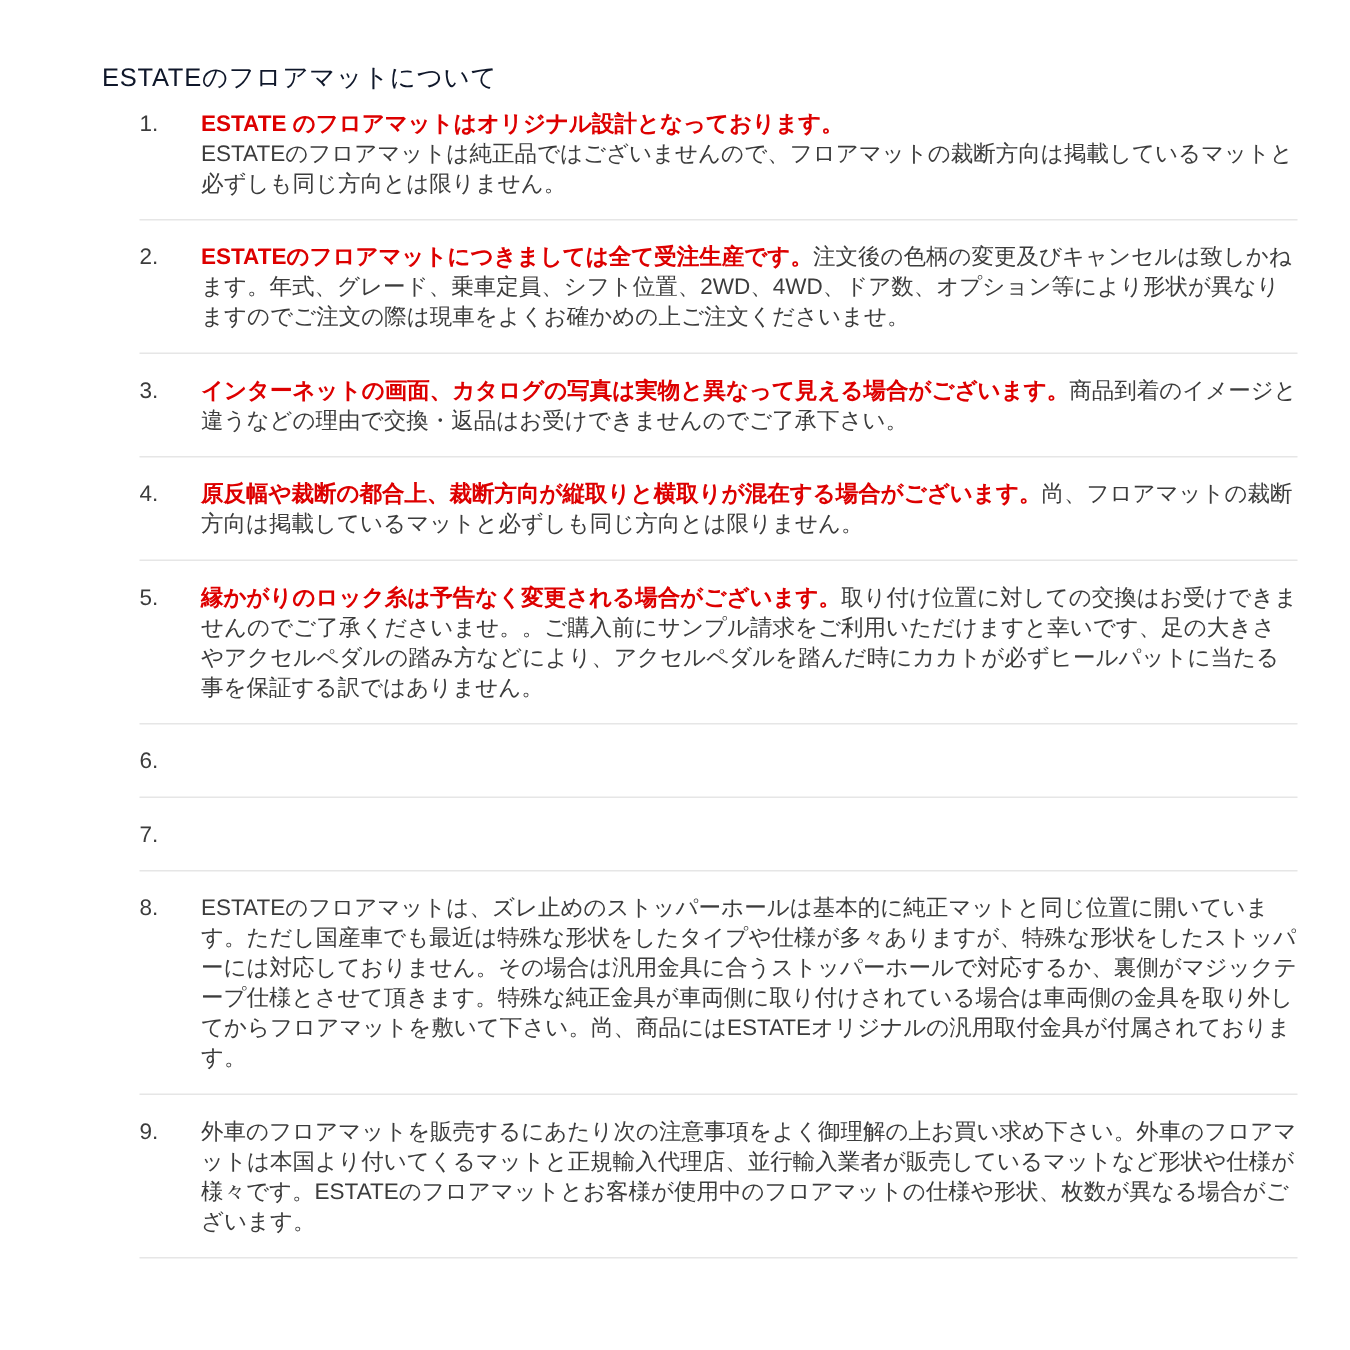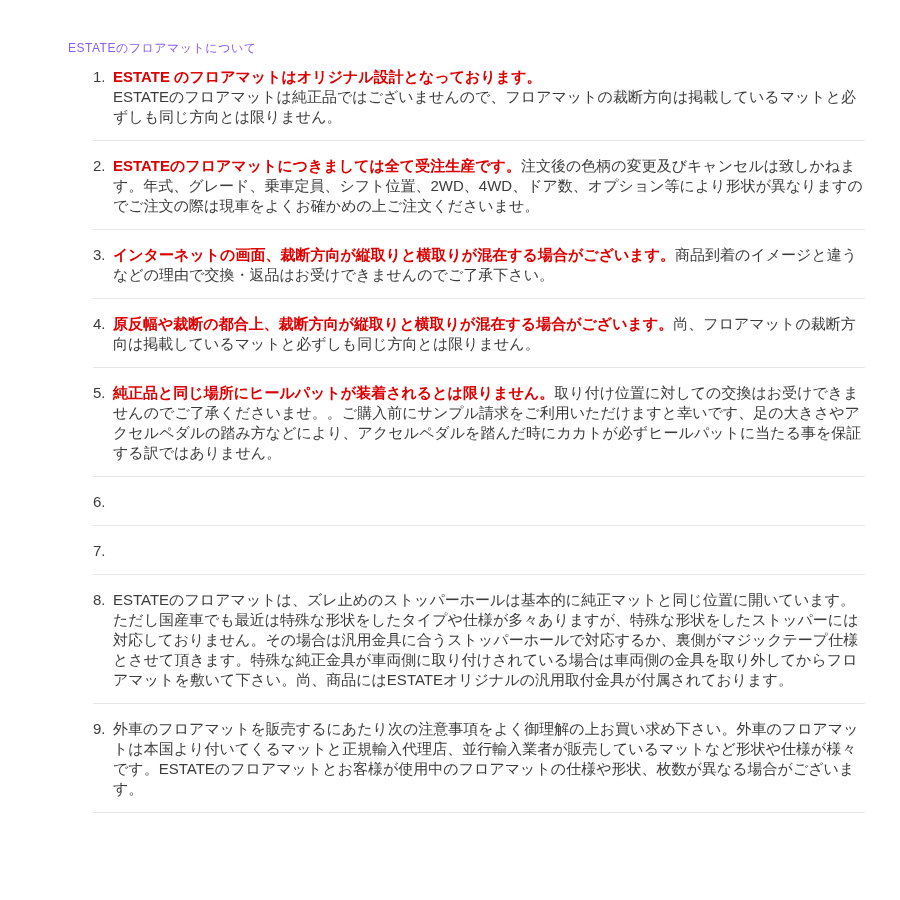--- a/index.html
+++ b/index.html
@@ -11,23 +11,23 @@
   .page {
     width: 900px;
     height: 900px;
     background: #ffffff;
     box-sizing: border-box;
     padding: 40px 30px 0 68px;
     overflow: hidden;
   }
   .title {
     margin: 0 0 10px 0;
-    font-size: 12px;
+    font-size: 17px;
     font-weight: normal;
-    color: #8b5cf6;
+    color: #0f172a;
     letter-spacing: 0.5px;
   }
   .notes {
     margin-left: 25px;
     width: 772px;
   }
   .note {
     display: flex;
     padding: 15px 0 13px 0;
     border-bottom: 1px solid #e6e6e6;
@@ -37,20 +37,21 @@
   }
   .note:first-child { padding-top: 0; }
   .num {
     width: 20px;
     flex-shrink: 0;
     text-align: left;
   }
   .txt {
     flex: 1;
     min-width: 0;
+    margin-left: 21px;
   }
   .red {
     color: #dd0000;
     font-weight: bold;
   }
   .block { display: block; }
 </style>
 </head>
 <body>
 
@@ -65,31 +66,31 @@
       <div class="txt"><span class="red block">ESTATE のフロアマットはオリジナル設計となっております。</span><span>ESTATEのフロアマットは純正品ではございませんので、フロアマットの裁断方向は掲載しているマットと必ずしも同じ方向とは限りません。</span></div>
     </div>
 
     <div class="note">
       <div class="num">2.</div>
       <div class="txt"><span class="red">ESTATEのフロアマットにつきましては全て受注生産です。</span><span>注文後の色柄の変更及びキャンセルは致しかねます。年式、グレード、乗車定員、シフト位置、2WD、4WD、ドア数、オプション等により形状が異なりますのでご注文の際は現車をよくお確かめの上ご注文くださいませ。</span></div>
     </div>
 
     <div class="note">
       <div class="num">3.</div>
-      <div class="txt"><span class="red">インターネットの画面、裁断方向が縦取りと横取りが混在する場合がございます。</span><span>商品到着のイメージと違うなどの理由で交換・返品はお受けできませんのでご了承下さい。</span></div>
+      <div class="txt"><span class="red">インターネットの画面、カタログの写真は実物と異なって見える場合がございます。</span><span>商品到着のイメージと違うなどの理由で交換・返品はお受けできませんのでご了承下さい。</span></div>
     </div>
 
     <div class="note">
       <div class="num">4.</div>
       <div class="txt"><span class="red">原反幅や裁断の都合上、裁断方向が縦取りと横取りが混在する場合がございます。</span><span>尚、フロアマットの裁断方向は掲載しているマットと必ずしも同じ方向とは限りません。</span></div>
     </div>
 
     <div class="note">
       <div class="num">5.</div>
-      <div class="txt"><span class="red">純正品と同じ場所にヒールパットが装着されるとは限りません。</span><span>取り付け位置に対しての交換はお受けできませんのでご了承くださいませ。。ご購入前にサンプル請求をご利用いただけますと幸いです、足の大きさやアクセルペダルの踏み方などにより、アクセルペダルを踏んだ時にカカトが必ずヒールパットに当たる事を保証する訳ではありません。</span></div>
+      <div class="txt"><span class="red">縁かがりのロック糸は予告なく変更される場合がございます。</span><span>取り付け位置に対しての交換はお受けできませんのでご了承くださいませ。。ご購入前にサンプル請求をご利用いただけますと幸いです、足の大きさやアクセルペダルの踏み方などにより、アクセルペダルを踏んだ時にカカトが必ずヒールパットに当たる事を保証する訳ではありません。</span></div>
     </div>
 
     <div class="note">
       <div class="num">6.</div>
     </div>
 
     <div class="note">
       <div class="num">7.</div>
     </div>
 

